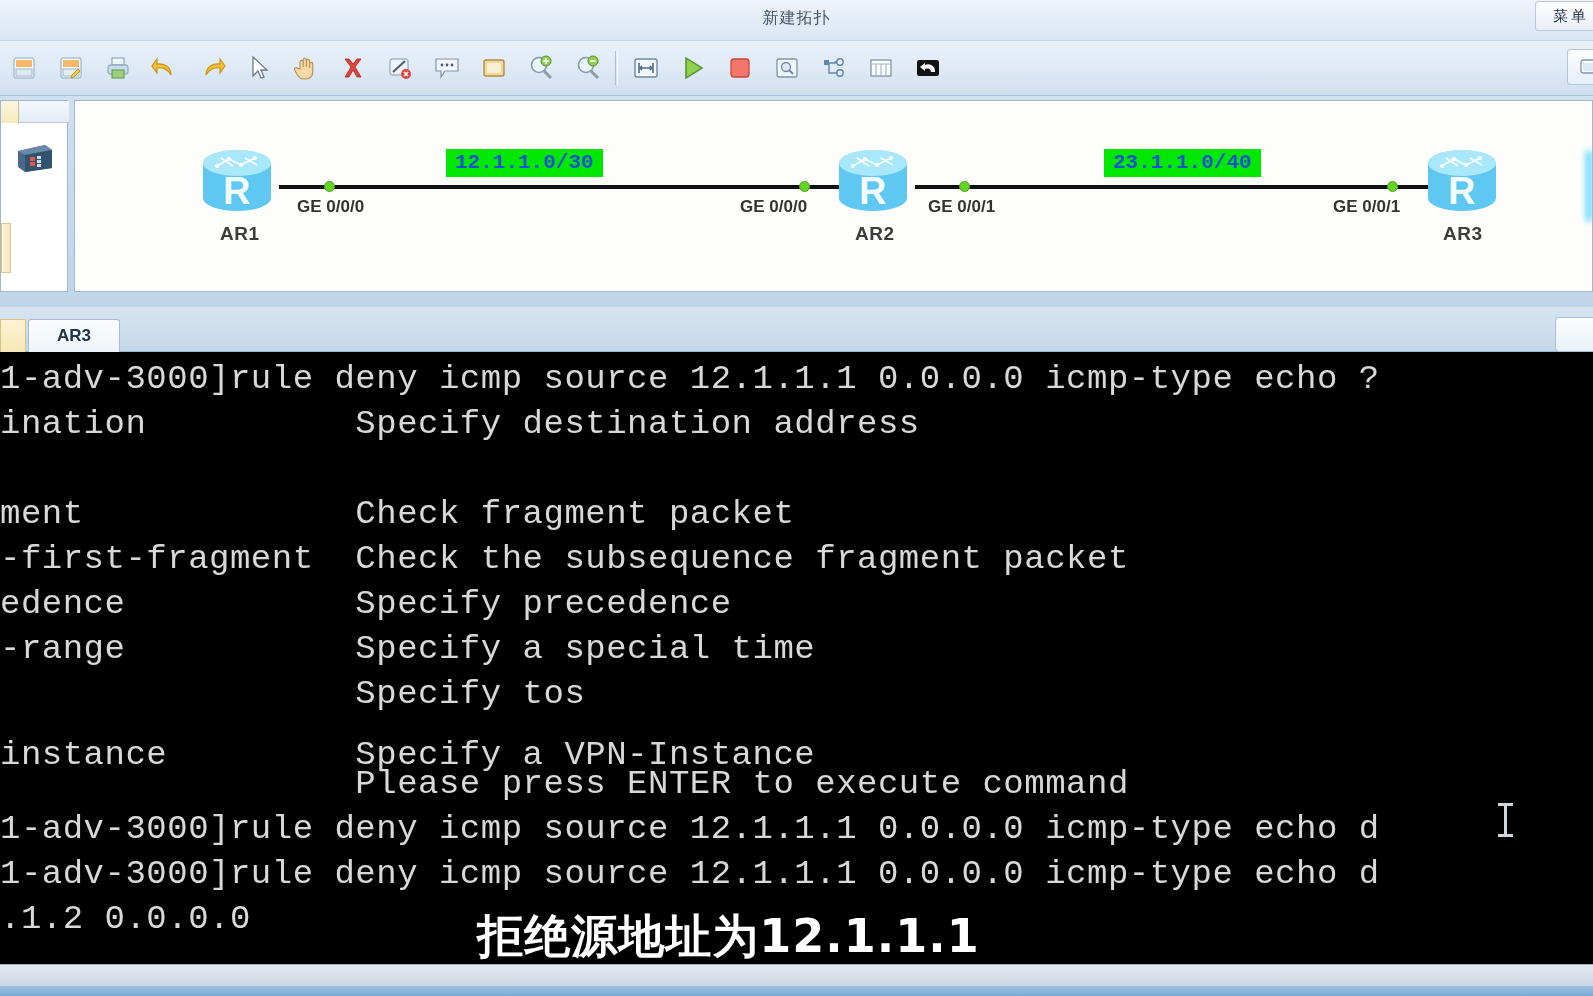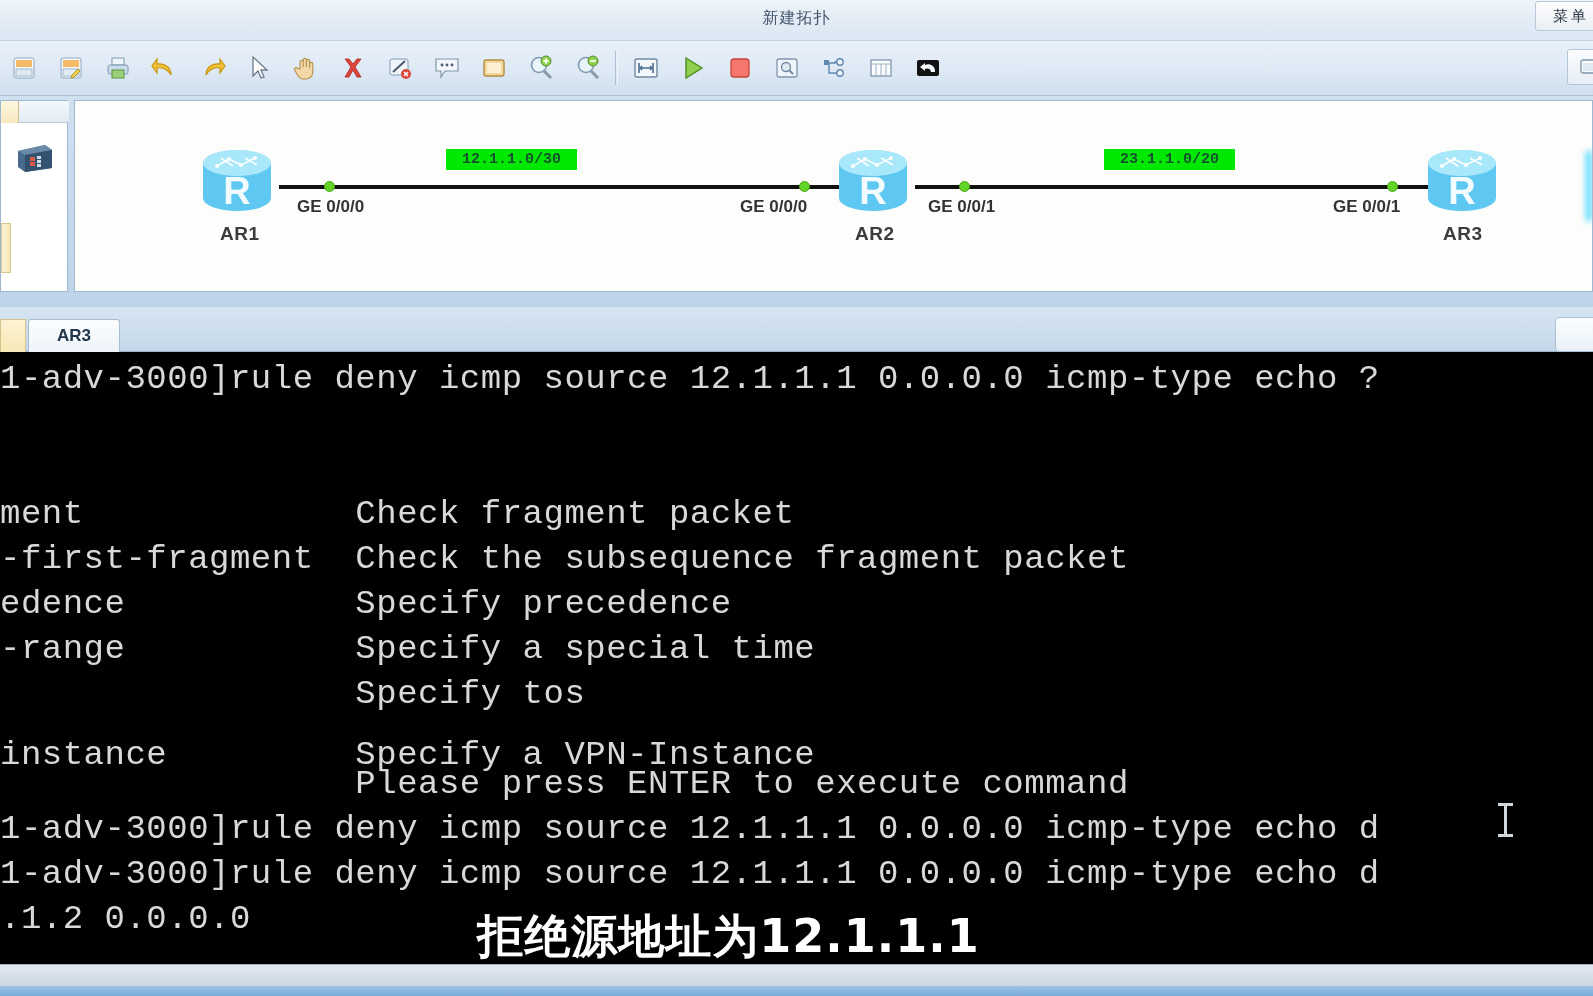--- a/index.html
+++ b/index.html
@@ -93,23 +93,23 @@
   .router { position: absolute; width: 84px; height: 72px; }
   .rname {
     position: absolute; font-size: 19px; color: #3c3c3c; font-weight: bold;
     font-family: "Liberation Sans", sans-serif; letter-spacing: .5px;
   }
   .iflabel {
     position: absolute; font-size: 17px; color: #333; font-weight: bold;
     font-family: "Liberation Sans", sans-serif;
   }
   .netlabel {
-    position: absolute; background: #00e800; color: #14532d;
-    font-family: "Liberation Mono", monospace; font-size: 15px; font-weight: bold;
-    padding: 2px 16px; letter-spacing: 0px; line-height: 1.15;
+    position: absolute; background: #00e800; color: #1d4ed8;
+    font-family: "Liberation Mono", monospace; font-size: 21px; font-weight: bold;
+    padding: 2px 9px; letter-spacing: 0px; line-height: 1.15;
   }
 
   
   .tabbar {
     position: absolute; left: 0; top: 307px; width: 1593px; height: 45px;
     background: linear-gradient(to bottom,#d7e5f2,#c4d7e9);
     border-bottom: 1px solid #9db6cd;
   }
   .tab-yellow {
     position:absolute; left:0; top:12px; width:26px; height:33px;
@@ -426,32 +426,33 @@
         <circle cx="22" cy="20" r="2" fill="#fff"></circle>
           <circle cx="34" cy="13" r="2" fill="#fff"></circle>
         <circle cx="46" cy="19" r="2" fill="#fff"></circle>
           <circle cx="60" cy="12" r="2" fill="#fff"></circle>
         <text x="42" y="58" font-family="Liberation Sans, sans-serif" font-size="38" font-weight="bold" fill="#f2fbff" text-anchor="middle">R</text>
       </svg>
       <div class="rname" style="left:1368px; top:122px;">AR3</div>
       <div class="iflabel" style="left:1258px; top:96px;">GE 0/0/1</div>
 
       <div class="netlabel" style="left:371px; top:48px;">12.1.1.0/30</div>
-      <div class="netlabel" style="left:1029px; top:48px;">23.1.1.0/20</div>
+      <div class="netlabel" style="left:1029px; top:48px;">23.1.1.0/40</div>
     </div>
   </div>
 
   <div class="tabbar">
     <div class="tab-yellow"></div>
     <div class="tab">AR3</div>
     <div class="tab-right-box"></div>
   </div>
 
   <div class="terminal">
     <div class="term-line" style="top:5px;">1-adv-3000]rule deny icmp source 12.1.1.1 0.0.0.0 icmp-type echo ?</div>
+    <div class="term-line" style="top:50px;">ination          Specify destination address</div>
     <div class="term-line" style="top:185px;">-first-fragment  Check the subsequence fragment packet</div>
     <div class="term-line" style="top:140px;">ment             Check fragment packet</div>
     <div class="term-line" style="top:230px;">edence           Specify precedence</div>
     <div class="term-line" style="top:275px;">-range           Specify a special time</div>
     <div class="term-line" style="top:320px;">                 Specify tos</div>
     <div class="term-line" style="top:365px;margin-top:16px;">instance         Specify a VPN-Instance</div>
     <div class="term-line" style="top:410px;">                 Please press ENTER to execute command</div>
     <div class="term-line" style="top:455px;">1-adv-3000]rule deny icmp source 12.1.1.1 0.0.0.0 icmp-type echo d</div>
     <div class="term-line" style="top:500px;">1-adv-3000]rule deny icmp source 12.1.1.1 0.0.0.0 icmp-type echo d</div>
     <div class="term-line" style="top:545px;">.1.2 0.0.0.0</div>

